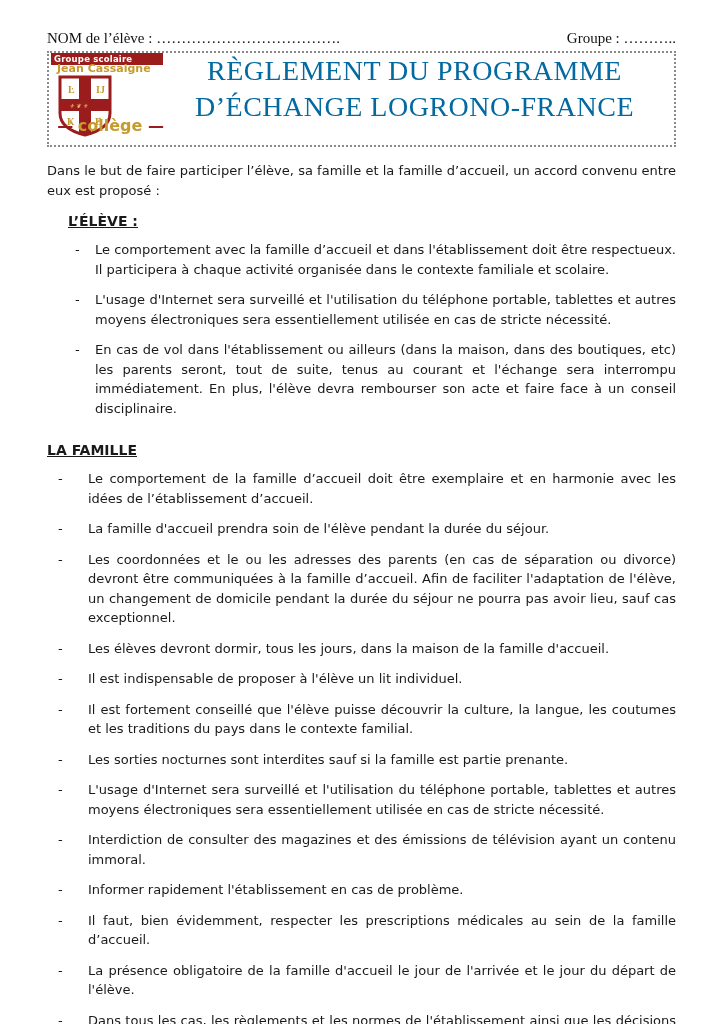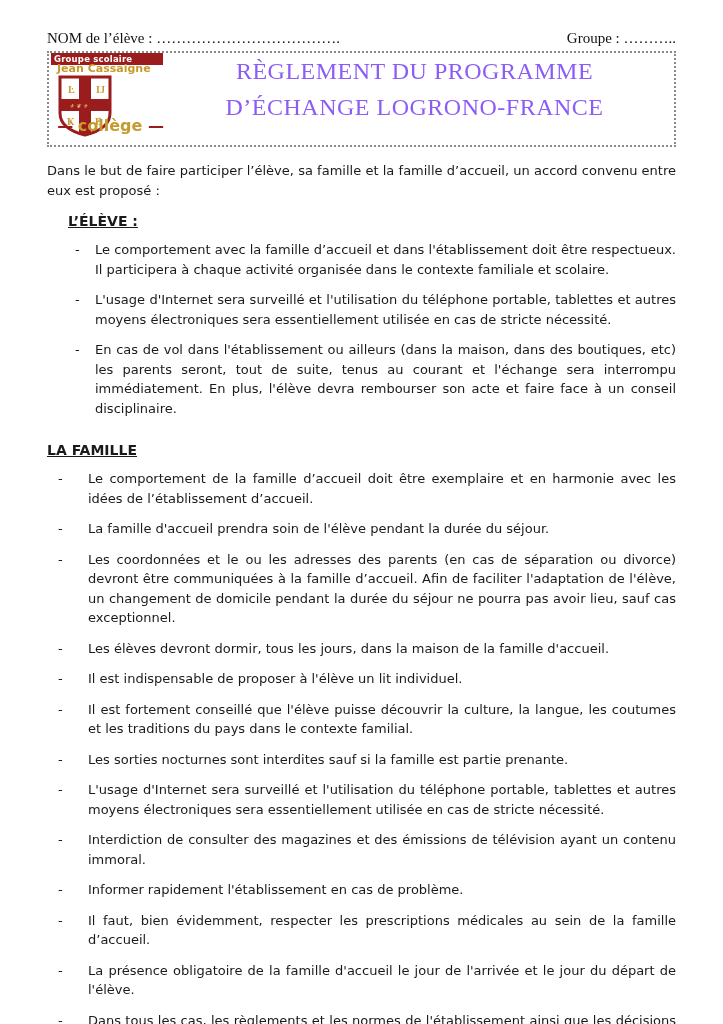--- a/index.html
+++ b/index.html
@@ -49,22 +49,22 @@
   }
   .logo-shield{position:absolute;left:6px;top:22px;}
   .logo-college{
     position:absolute;right:0;bottom:6px;
     color:#c69b2e;font-weight:bold;font-size:16px;
   }
   .logo-college .dash{color:#9b1c1c;font-weight:bold;letter-spacing:-1px;}
   .title{
     flex:1;text-align:center;
     font-family:"Liberation Serif", serif;
-    font-size:24px;line-height:36px;
-    color:#8b5cf6;letter-spacing:.5px;
+    font-size:28px;line-height:36px;
+    color:#0369a1;letter-spacing:.5px;
     padding-right:8px;
   }
   
   .intro{
     margin:14px 0 12px 0;
     font-size:13px;line-height:19.5px;
     text-align:justify;
   }
   .sec-head{
     font-size:14px;font-weight:bold;

